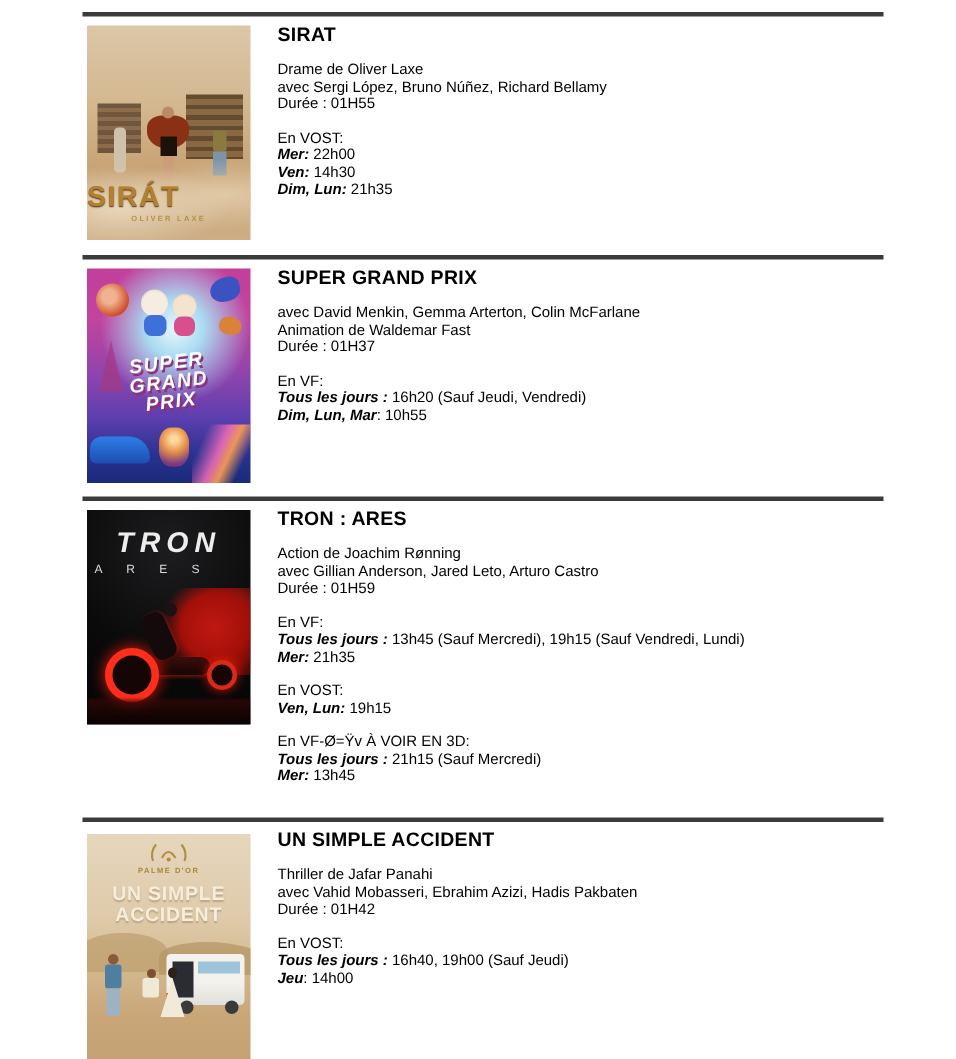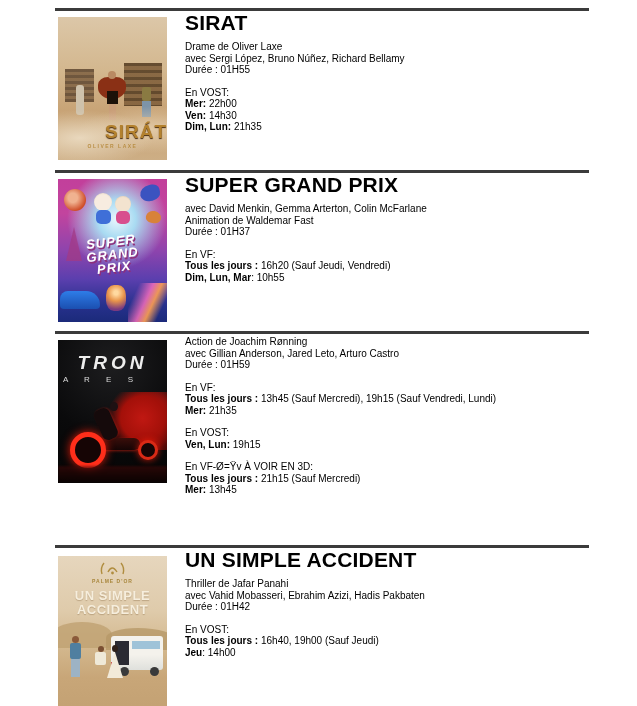--- a/index.html
+++ b/index.html
@@ -4,45 +4,45 @@
 <style>
   html,body{margin:0;padding:0;}
   body{width:637px;height:706px;background:#ffffff;position:relative;overflow:hidden;
        font-family:"Liberation Sans", sans-serif;color:#000;}
   .movie{position:absolute;left:0;width:637px;}
   .s0{top:8px;}  .s1{top:170px;}  .s2{top:331px;}  .s3{top:545px;}
   .rule{position:absolute;left:55px;top:0;width:534px;height:3px;background:#3b3b3b;}
   .poster{position:absolute;left:58px;top:9px;width:109px;height:143px;overflow:hidden;}
   .s3 .poster{top:11px;height:156px;}
   .text{position:absolute;left:185px;top:5px;width:410px;}
-  h2{margin:0 0 9px 0;font-size:21px;line-height:19px;font-weight:bold;letter-spacing:.2px;}
+  h2{margin:0 0 9px 0;font-size:13px;line-height:19px;font-weight:bold;letter-spacing:.2px;}
   .text p{margin:0;font-size:10px;line-height:11.5px;}
   p.duration{}
   p.version{margin-top:11px;}
   p.tline{margin:0;}
-  p.tline b{font-weight:bold;}
+  p.tline b{font-weight:bold;font-style:italic;}
 
   
   .poster-sirat{background:linear-gradient(180deg,#dcc7a8 0%,#d3b78e 38%,#c7a274 68%,#cdae85 100%);}
   .sirat-speakers-l{position:absolute;left:7px;top:52px;width:29px;height:33px;opacity:.8;
      background:repeating-linear-gradient(180deg,#57402b 0 3px,#7a5c3d 3px 6px);}
   .sirat-speakers-r{position:absolute;left:66px;top:46px;width:38px;height:43px;opacity:.85;
      background:repeating-linear-gradient(180deg,#51391f 0 3px,#7d5c38 3px 7px);}
   .sirat-fig-l{position:absolute;left:18px;top:68px;width:8px;height:30px;background:#cfc2ab;border-radius:3px;}
   .sirat-cape{position:absolute;left:40px;top:60px;width:28px;height:22px;background:#8a3015;
      border-radius:40% 40% 55% 55%;}
   .sirat-dress{position:absolute;left:49px;top:74px;width:11px;height:13px;background:#1c1209;}
   .sirat-legs{position:absolute;left:51px;top:87px;width:7px;height:16px;background:#c99e78;}
   .sirat-head{position:absolute;left:50px;top:54px;width:8px;height:8px;border-radius:50%;background:#b98a63;}
   .sirat-fig-r{position:absolute;left:84px;top:70px;width:9px;height:14px;background:#8a7a42;border-radius:2px;}
   .sirat-fig-r-legs{position:absolute;left:84px;top:84px;width:9px;height:16px;background:#7d94a8;}
   .sirat-dust{position:absolute;left:0;top:88px;width:109px;height:55px;
      background:radial-gradient(ellipse at 20% 60%,rgba(236,221,196,.9) 0%,rgba(236,221,196,0) 60%),
                 radial-gradient(ellipse at 85% 45%,rgba(231,210,178,.8) 0%,rgba(231,210,178,0) 55%);}
-  .sirat-title{position:absolute;left:0;top:104px;width:109px;text-align:right;
+  .sirat-title{position:absolute;left:0;top:104px;width:109px;text-align:left;
      font-weight:bold;font-size:19px;letter-spacing:1px;color:#b3812e;
      text-shadow:0 1px 1px #4a2d10;}
   .sirat-credit{position:absolute;left:0;top:126px;width:109px;text-align:center;
      font-size:5px;letter-spacing:1.5px;color:#b98f45;font-weight:bold;}
 
   
   .poster-sgp{background:
      radial-gradient(circle at 54% 28%,#eaf7fd 0%,#a9dbf2 16%,rgba(169,219,242,0) 42%),
      linear-gradient(180deg,#c23f9b 0%,#c2449e 24%,#8e44ad 50%,#5b3fae 70%,#27318d 88%,#1b2a7a 100%);}
   .sgp-hamster{position:absolute;left:6px;top:10px;width:22px;height:22px;border-radius:50%;
@@ -190,20 +190,21 @@
     <div class="tron-sub">A R E S</div>
     <div class="tron-splat"></div>
     <div class="tron-body"></div>
     <div class="tron-wheel"></div>
     <div class="tron-wheel2"></div>
     <div class="tron-rider"></div>
     <div class="tron-rider-head"></div>
     <div class="tron-reflect"></div>
   </div>
   <div class="text">
+    <h2>TRON : ARES</h2>
     <p class="meta">Action de Joachim Rønning</p>
     <p class="meta">avec Gillian Anderson, Jared Leto, Arturo Castro</p>
     <p class="duration">Durée : 01H59</p>
     <div>
         <p class="version">En VF:</p>
         <p class="tline"><b>Tous les jours :</b><span> 13h45 (Sauf Mercredi), 19h15 (Sauf Vendredi, Lundi)</span></p>
         <p class="tline"><b>Mer:</b><span> 21h35</span></p>
         <p class="version">En VOST:</p>
         <p class="tline"><b>Ven, Lun:</b><span> 19h15</span></p>
         <p class="version">En VF-Ø=Ÿv À VOIR EN 3D:</p>

